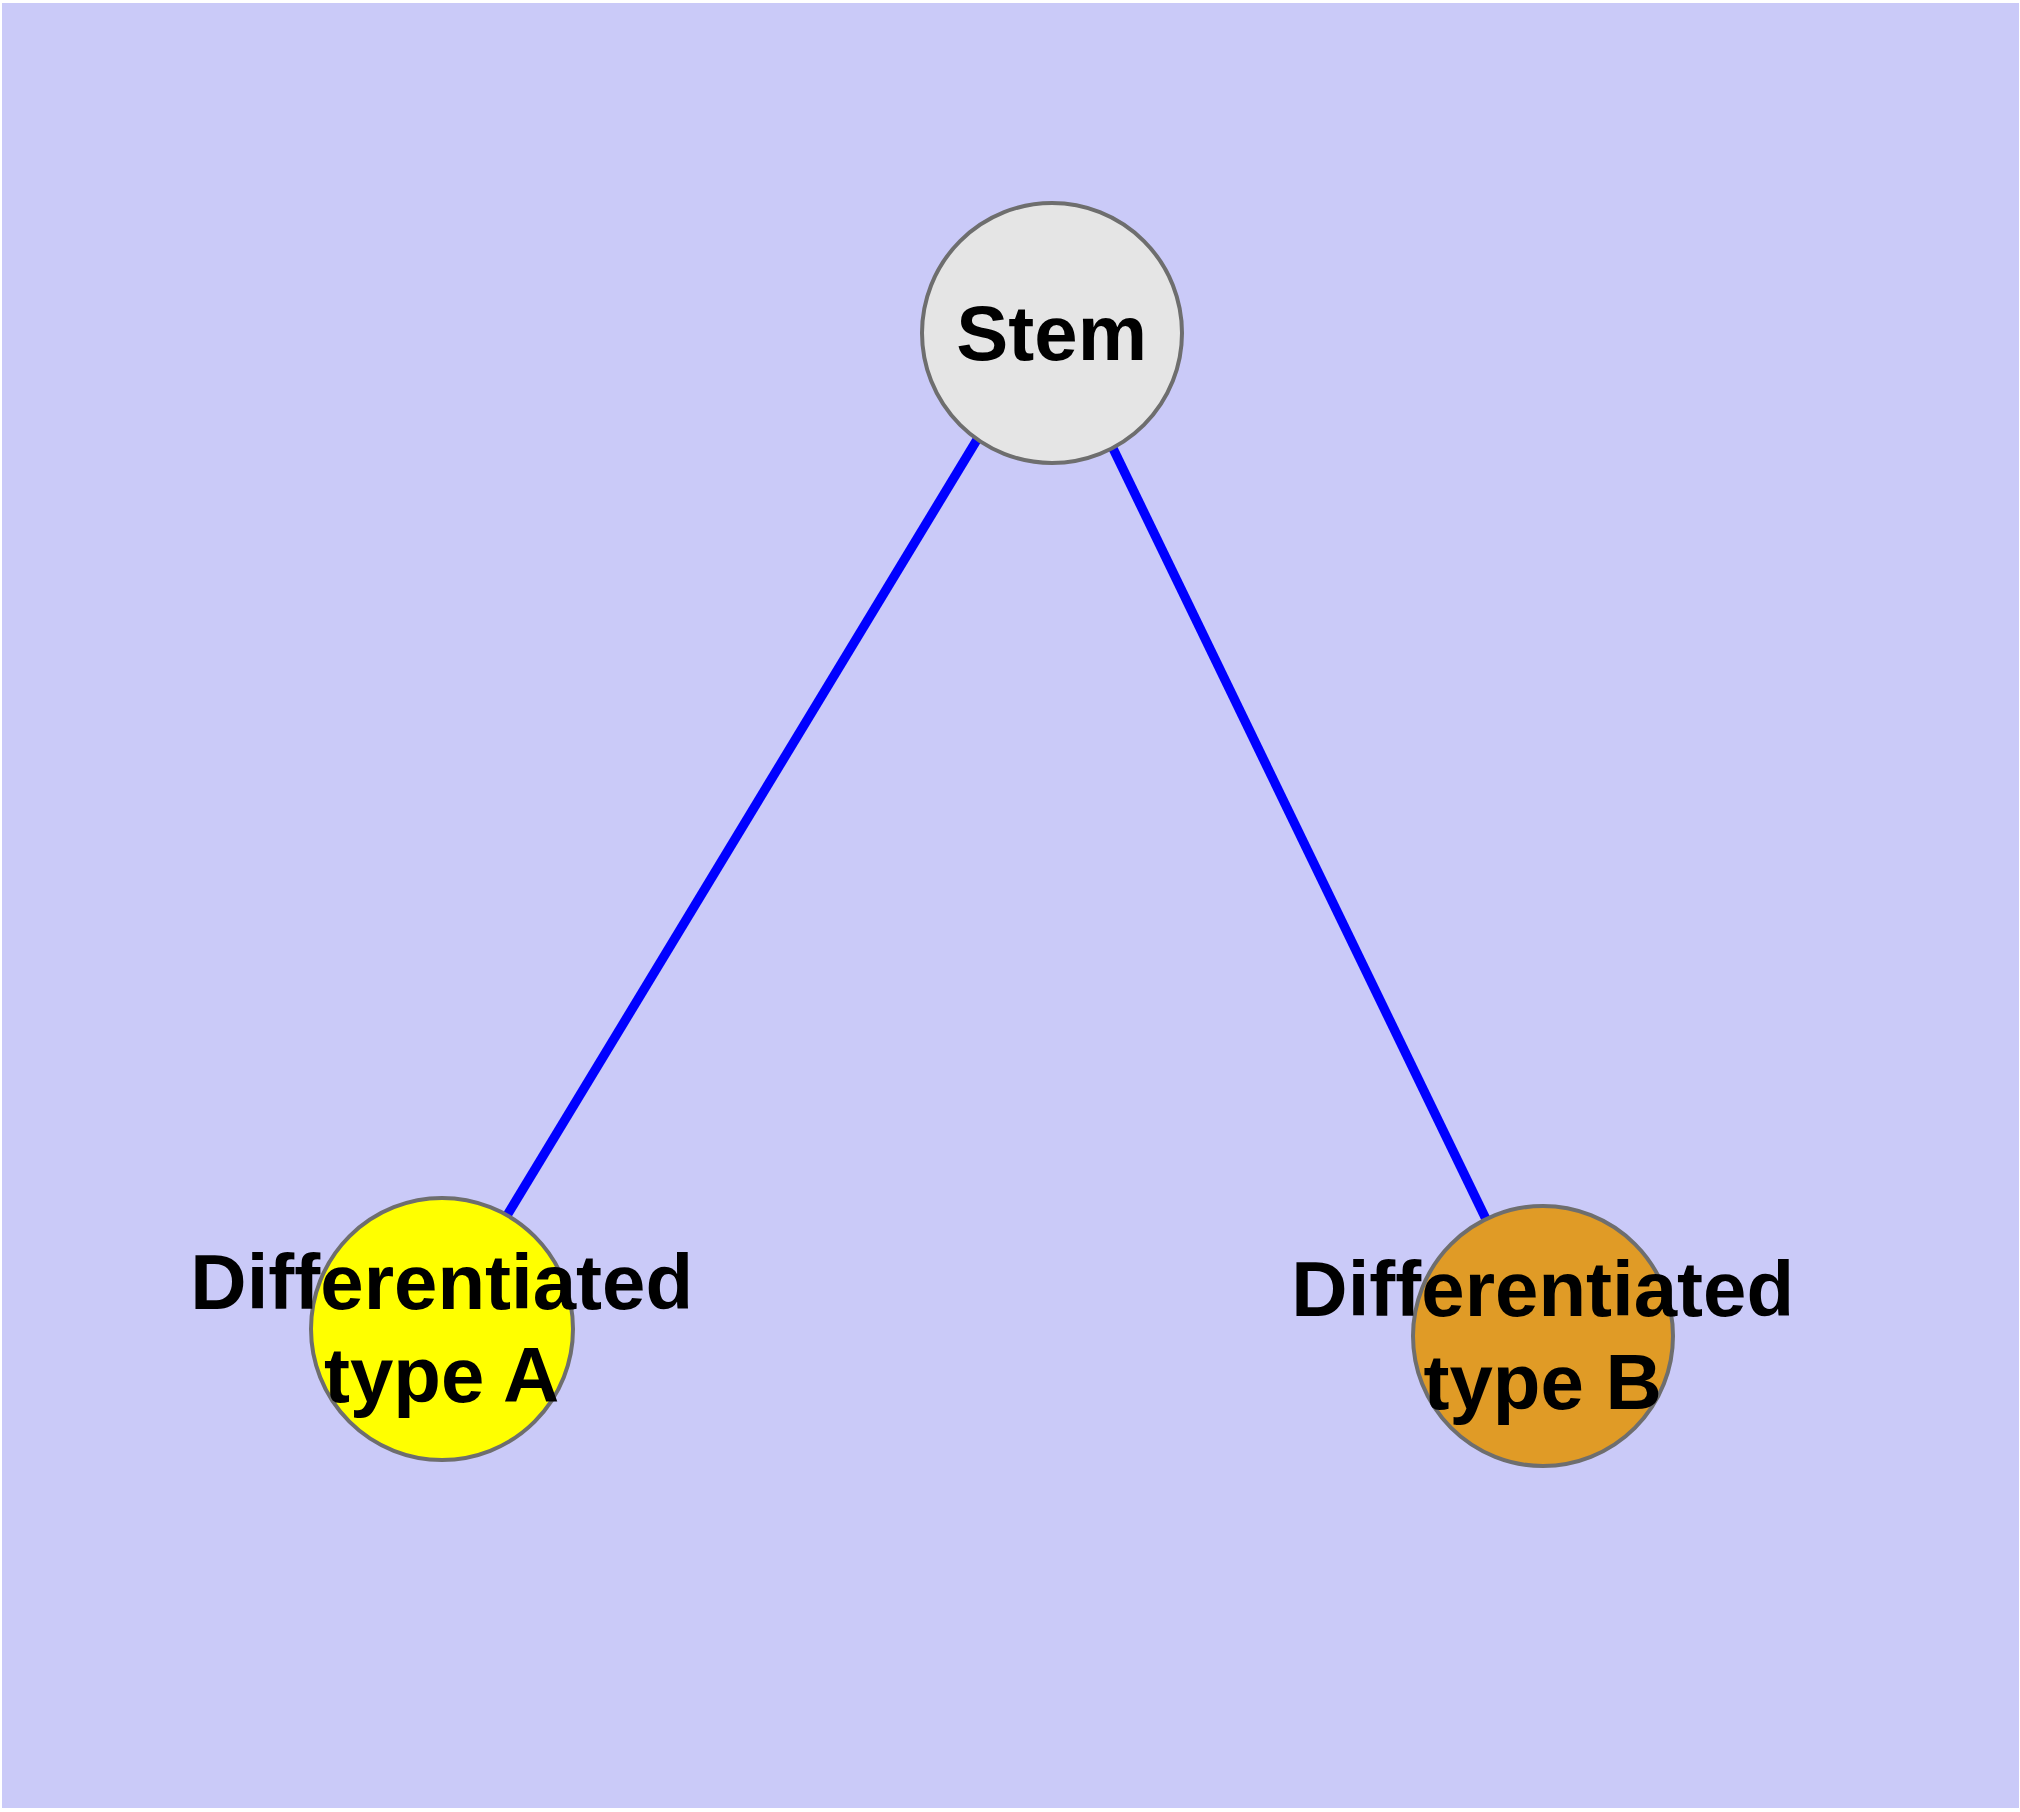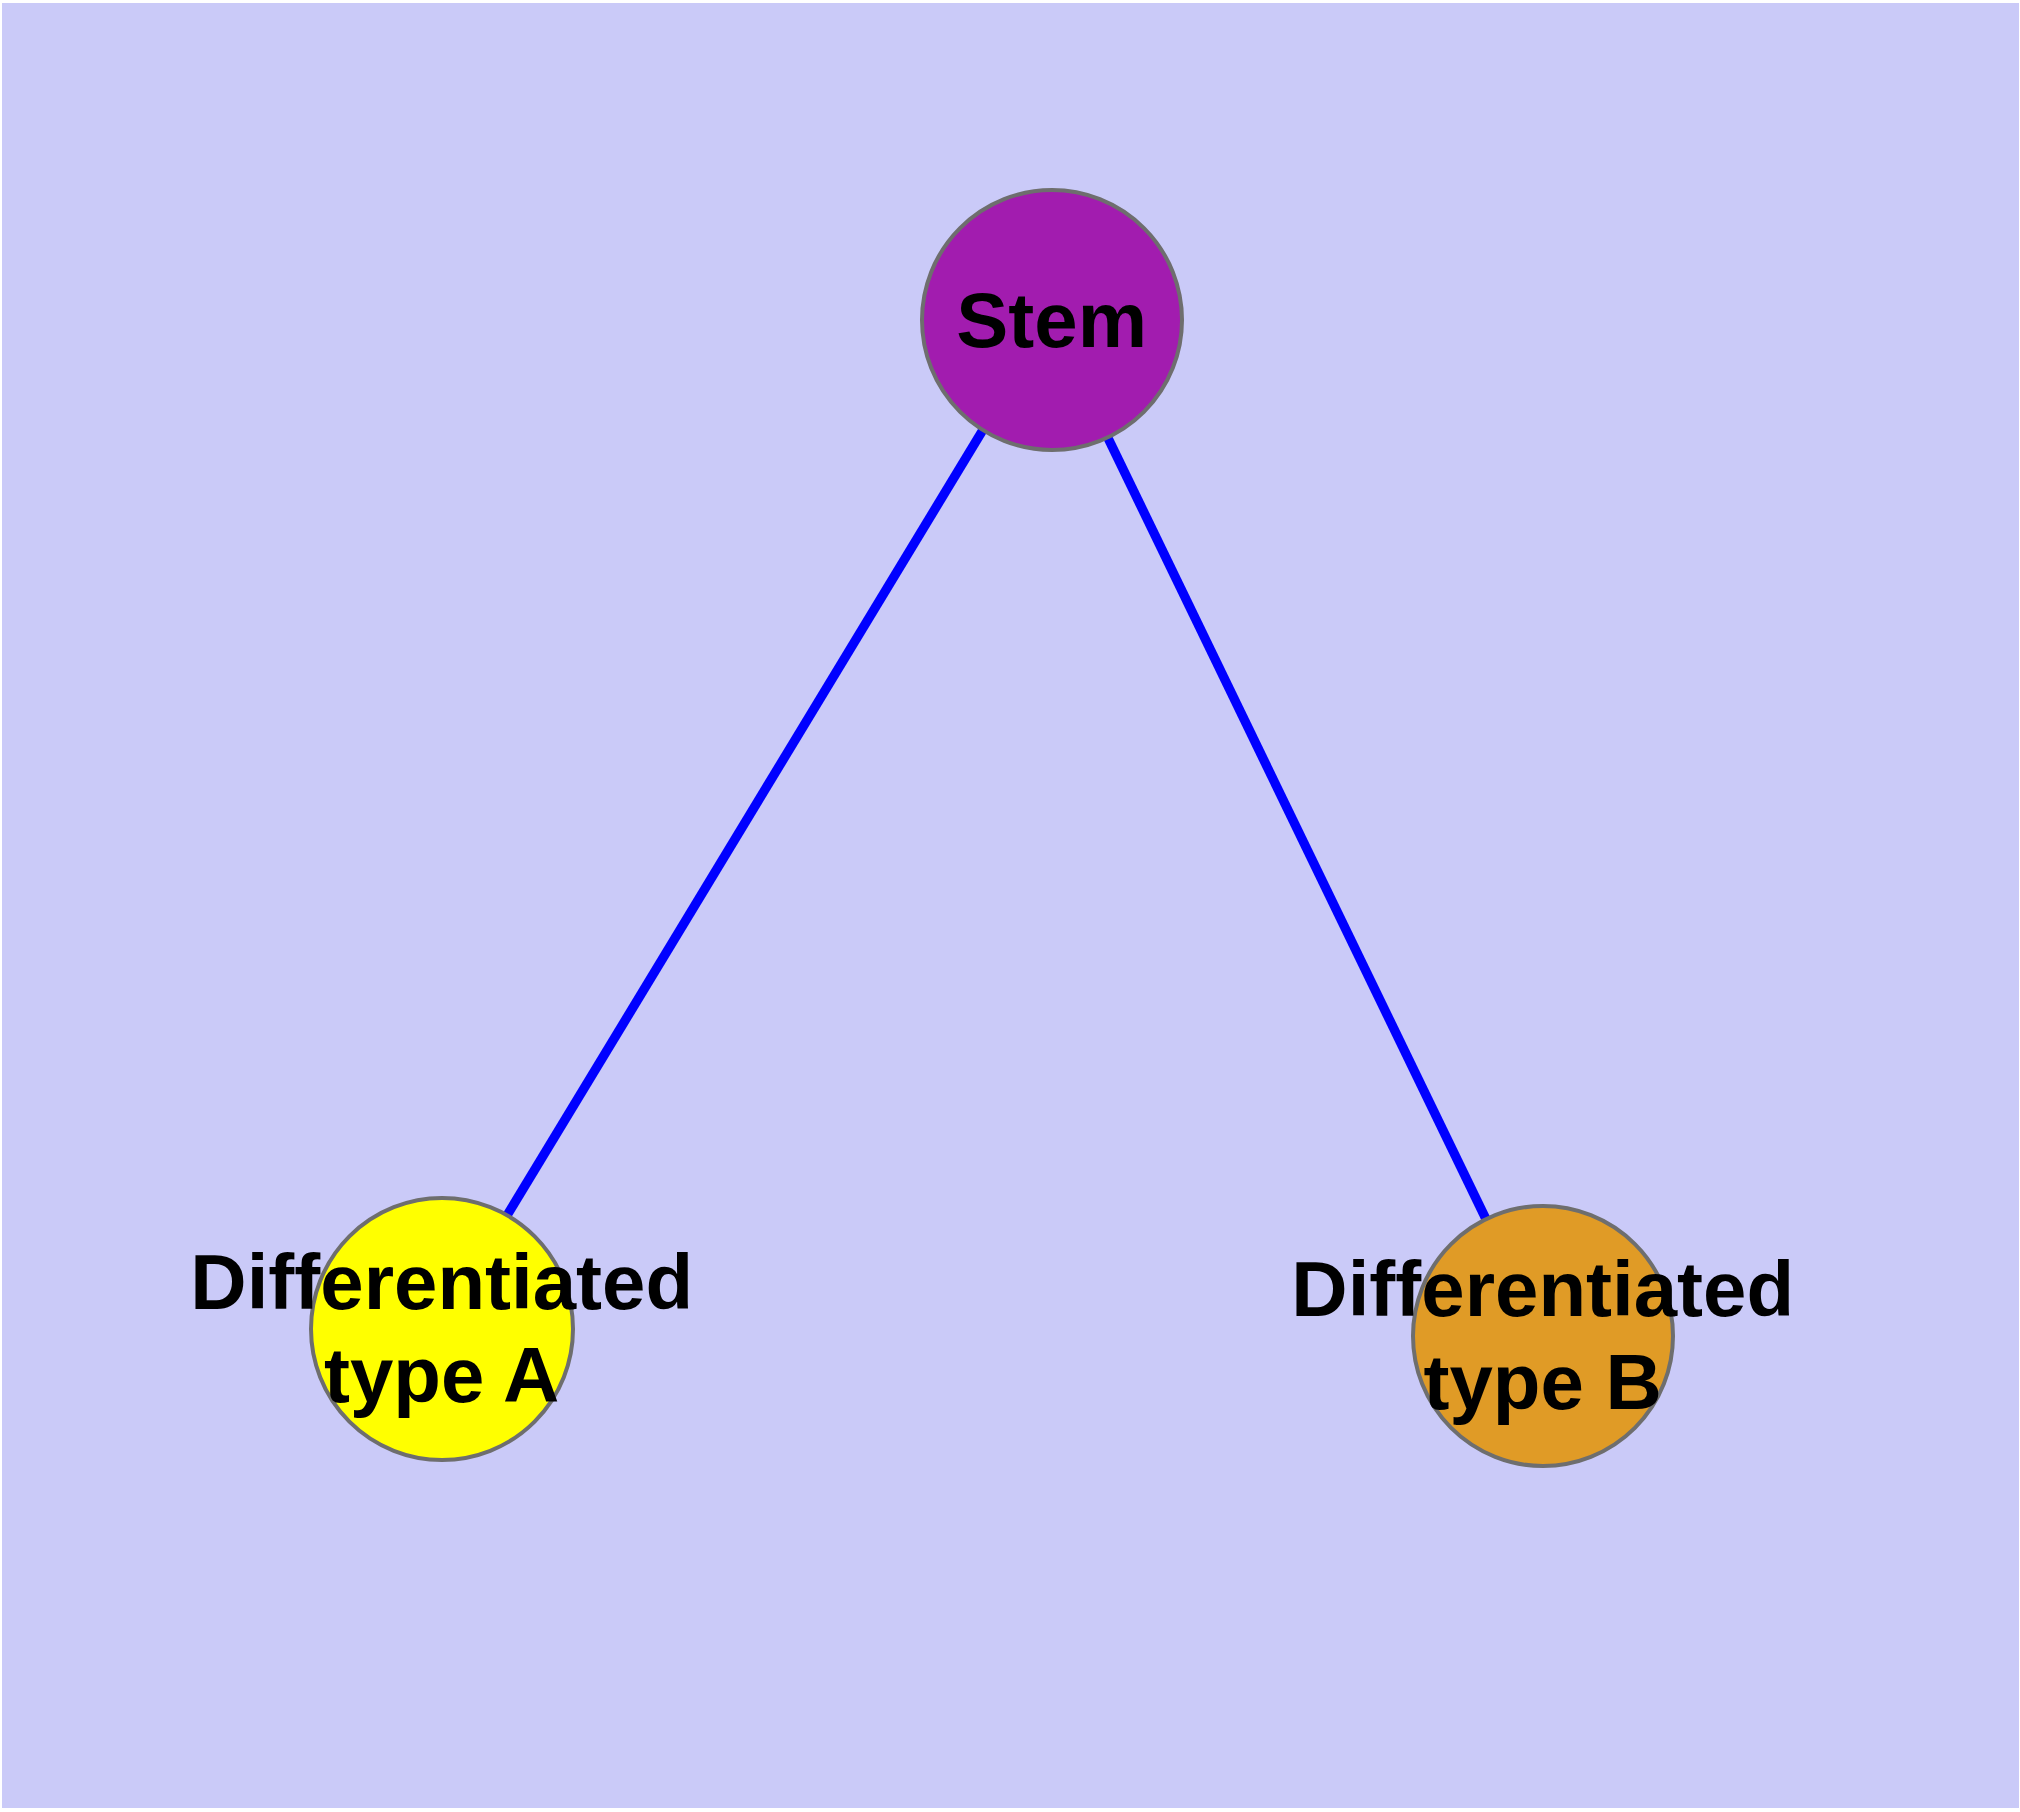--- a/index.html
+++ b/index.html
@@ -46,21 +46,21 @@
 </style>
 </head>
 <body style="background: rgb(255, 255, 255);">
 
 <div id="canvas" style="background: rgb(202, 202, 248);">
   <svg id="edge-layer" xmlns="http://www.w3.org/2000/svg" viewBox="0 0 2384 2138" preserveAspectRatio="none">
       <line x1="1239" y1="374" x2="519" y2="1565" stroke="#0000ff" stroke-width="11"></line>
       <line x1="1239" y1="374" x2="1818" y2="1573" stroke="#0000ff" stroke-width="11"></line>
     </svg>
 
-  <div class="node" style="left: 918px; top: 185px; width: 256px; height: 256px; background: #a21caf; border: 4.2px solid rgb(110, 110, 110);">
+  <div class="node" style="left: 918px; top: 198px; width: 256px; height: 256px; background: #e5e5e5; border: 4.2px solid rgb(110, 110, 110);">
     <span class="node-label" style="color: rgb(0, 0, 0);">Stem</span>
   </div>
 
   <div class="node" style="left: 307px; top: 1193px; width: 258px; height: 258px; background: rgb(255, 255, 0); border: 4.2px solid rgb(110, 110, 110);">
     <span class="node-label" style="color: rgb(0, 0, 0);">Differentiated
 type A</span>
   </div>
 
   <div class="node" style="left: 1409px; top: 1201px; width: 256px; height: 256px; background: rgb(224, 155, 38); border: 4.2px solid rgb(110, 110, 110);">
     <span class="node-label" style="color: rgb(0, 0, 0);">Differentiated

